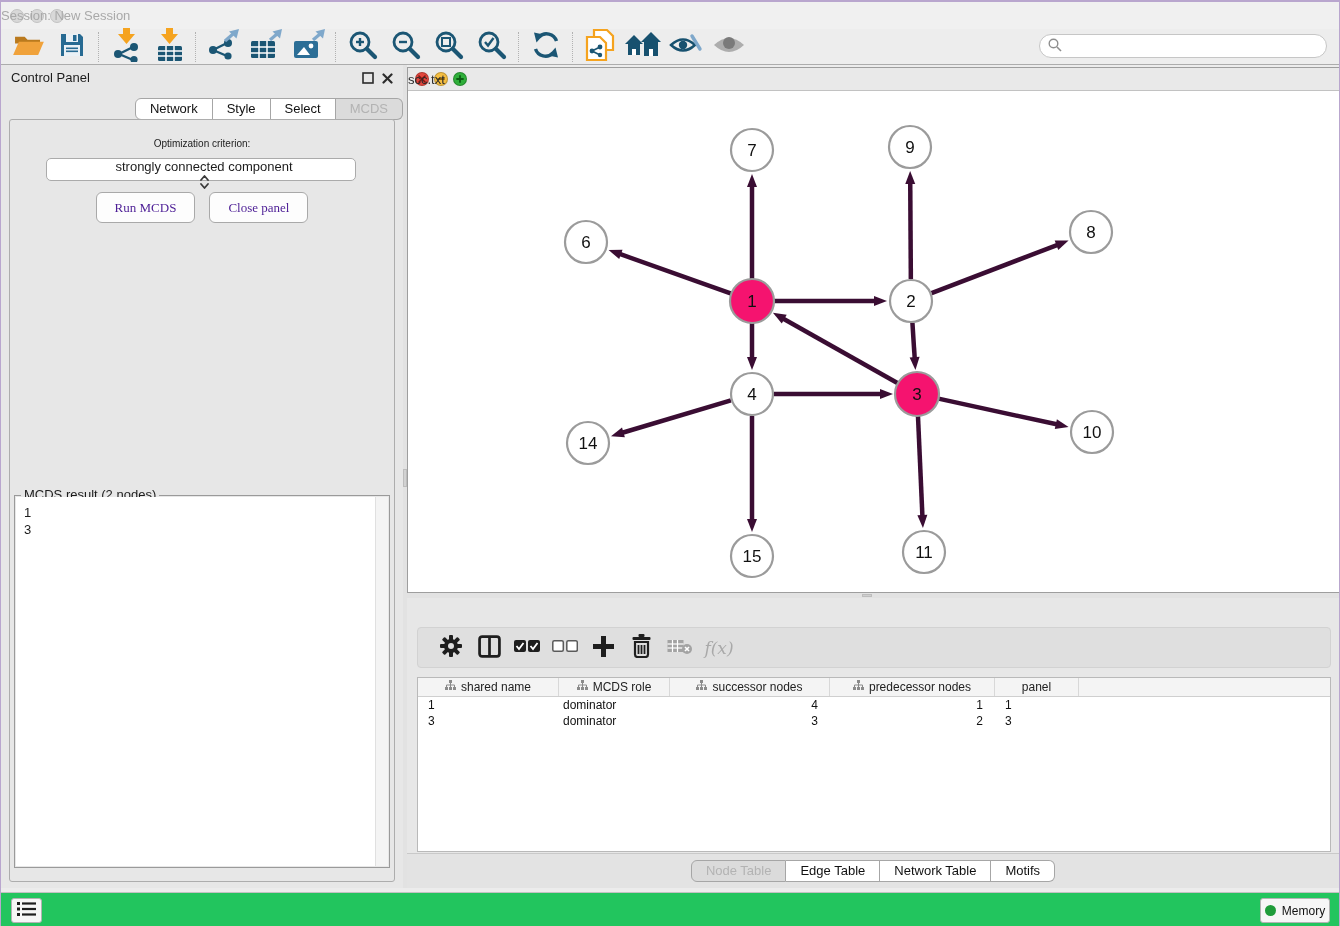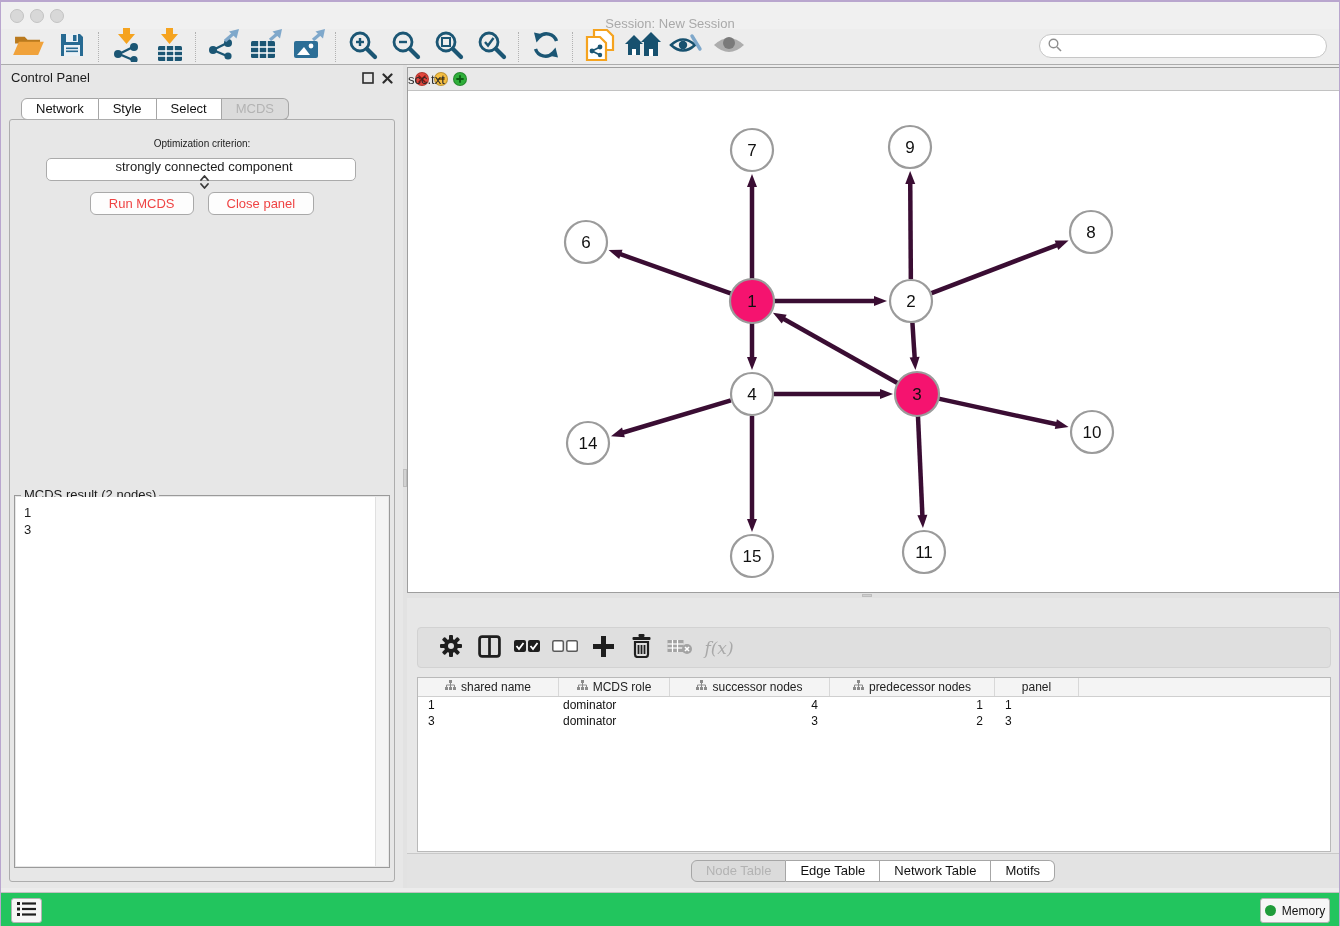--- a/index.html
+++ b/index.html
@@ -4,45 +4,45 @@
 <style>
   * { box-sizing: border-box; margin: 0; padding: 0; }
   html,body { width:1340px; height:926px; }
   body { font-family:"Liberation Sans", sans-serif; font-size:13px; color:#1c1c1c; background:#ECECEC; overflow:hidden; }
   .app { position:relative; width:1340px; height:926px; background:#ECECEC; border-top:2px solid #B9A6CE; border-left:1px solid #B9A6CE; border-right:1px solid #B9A6CE; overflow:hidden; }
 
   
   .titlebar { position:absolute; top:0; left:0; right:0; height:27px; background:#F0F0F0; }
   .titlebar .lights { position:absolute; left:9px; top:7px; display:flex; gap:6px; }
   .titlebar .light { width:14px; height:14px; border-radius:50%; background:#D8D8D8; border:1px solid #C3C3C3; }
-  .titlebar .title { position:absolute; left:0; right:0; top:14px; text-align:center; color:#A9A9A9; font-size:13px; }
+  .titlebar .title { position:absolute; left:0; right:0; top:6px; color:#A9A9A9; font-size:13px; }
 
   
   .toolbar { position:absolute; top:27px; left:0; right:0; height:36px; border-bottom:1px solid #ACACAC; display:flex; align-items:center; padding-left:6px; background:#EDEDED; }
   .tb-btn { width:43px; height:34px; display:flex; align-items:center; justify-content:center; cursor:default; }
   .tb-sep { width:1px; height:30px; border-left:1px dotted #B2B2B2; margin:0 5px; }
   .searchbox { position:absolute; right:12px; top:5px; width:288px; height:24px; background:#fff; border:1px solid #C6C6C6; border-radius:12px; display:flex; align-items:center; padding-left:8px; }
   .searchbox input { border:none; outline:none; flex:1; font-size:13px; background:transparent; margin-left:5px; font-family:"Liberation Sans",sans-serif; }
 
   
   .control-panel { position:absolute; top:63px; left:0; width:402px; bottom:38px; background:#E7E7E7; }
   .cp-header { position:absolute; top:5px; left:10px; right:10px; height:20px; }
   .cp-header .cp-title { font-size:13px; color:#1c1c1c; }
   .panel-controls { position:absolute; right:0; top:2px; display:flex; gap:8px; align-items:center; }
-  .cp-tabs { position:absolute; top:33px; left:0; right:0; display:flex; justify-content:flex-start;margin-left:20px; }
+  .cp-tabs { position:absolute; top:33px; left:0; right:0; display:flex; justify-content:flex-end; }
   .tab { height:22px; line-height:20px; padding:0 14px; background:#fff; border:1px solid #A6A6A6; border-left:none; font-size:13px; color:#111; cursor:default; }
   .tab:first-child { border-left:1px solid #A6A6A6; border-radius:6px 0 0 6px; }
   .tab:last-child { border-radius:0 6px 6px 0; }
   .tab.active { background:#DBDBDB; color:#B3B3B3; }
   .cp-box { position:absolute; top:54px; left:8px; right:8px; bottom:6px; border:1px solid #ADADAD; border-radius:3px; background:#E7E7E7; }
   .opt-label { position:absolute; top:18px; left:0; right:0; text-align:center; font-size:10px; }
   .dropdown { position:absolute; top:38px; left:36px; right:38px; height:23px; background:#fff; border:1px solid #ABABAB; border-radius:5px; display:flex; align-items:center; padding:0 6px 0 12px;flex-direction:column; }
   .dropdown .dd-text { flex:1; font-size:13px; }
   .btn-row { position:absolute; top:72px; left:0; right:0; display:flex; justify-content:center; gap:14px; }
-  .push-btn { height:23px; padding:0 18px; background:#FDFDFD; border:1px solid #A9A9A9; border-radius:6px; font-size:13px; font-family:Liberation Sans, sans-serif; color:#ef4444; cursor:default; }
+  .push-btn { height:31px; padding:0 18px; background:#FDFDFD; border:1px solid #A9A9A9; border-radius:6px; font-size:13px; font-family:Liberation Serif, serif; color:#4c1d95; cursor:default; }
   .mcds-fieldset { position:absolute; left:4px; right:4px; top:375px; bottom:13px; border:1px solid #9A9A9A; }
   .mcds-legend { position:absolute; top:-9px; left:6px; background:#E7E7E7; padding:0 3px; font-size:13px; }
   .mcds-inner { position:absolute; inset:1px; background:#fff; }
   .mcds-text { position:absolute; inset:0 14px 0 0; padding:7px 8px; font-size:13px; line-height:17px; white-space:pre; }
   .mcds-scroll { position:absolute; top:0; bottom:0; right:0; width:13px; background:#F4F4F4; border-left:1px solid #E0E0E0; }
 
   
   .v-divider { position:absolute; left:402px; width:4px; top:63px; bottom:38px; background:#E2E2E2; }
   .v-divider .handle { position:absolute; top:404px; left:0; width:4px; height:18px; background:#D2D2D2; border:1px solid #BDBDBD; }
   .h-divider { position:absolute; left:406px; right:0; top:591px; height:5px; background:#E2E2E2; }

